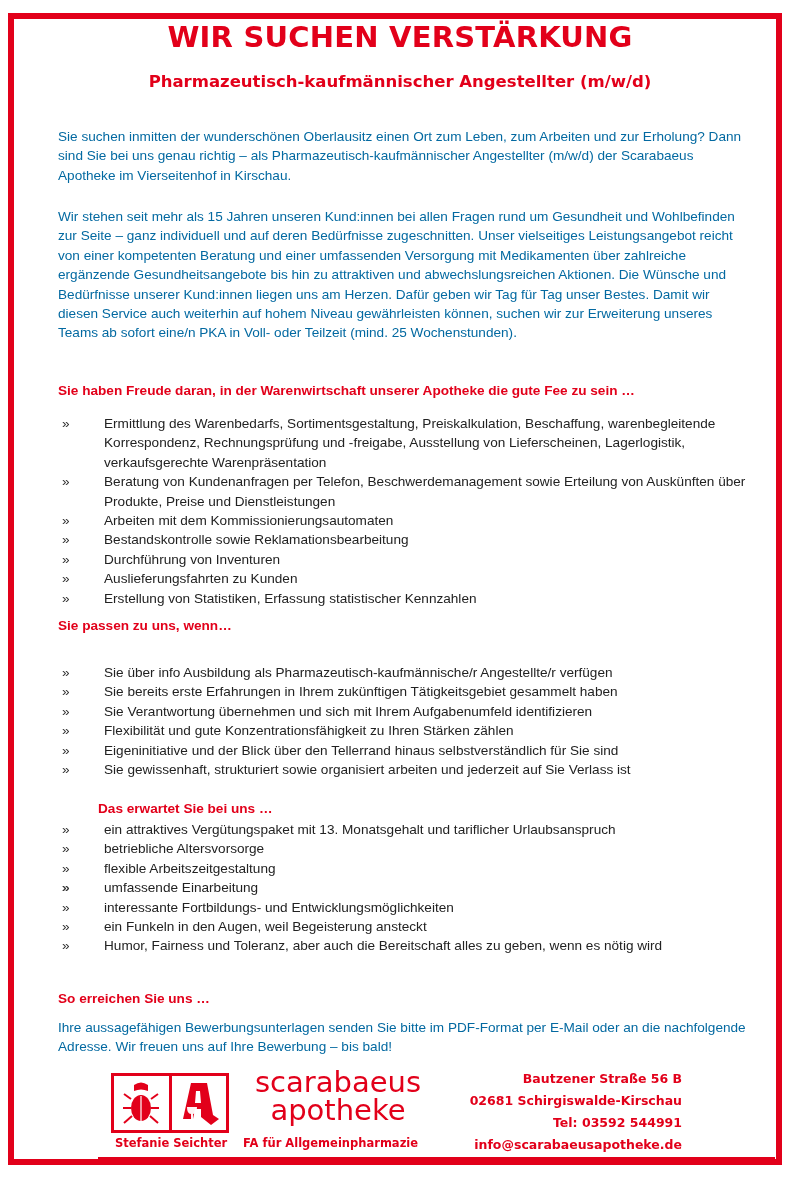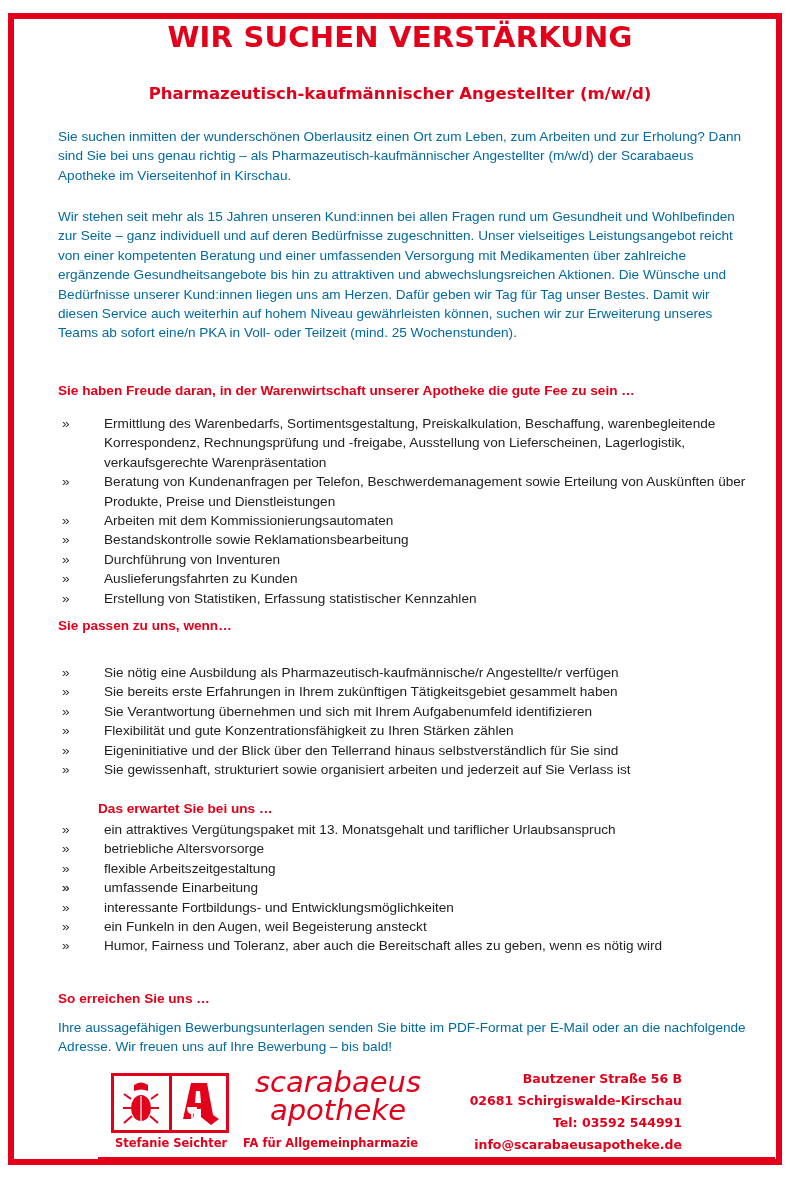--- a/index.html
+++ b/index.html
@@ -32,60 +32,60 @@
   .list li .bullet { position:absolute; left:4px; top:0; color:#333; }
   .logo-box {
     position:absolute; left:111px; top:1073px; width:118px; height:60px;
     border:3px solid #e2001a; box-sizing:border-box; display:flex;
   }
   .logo-cell { flex:1; display:flex; align-items:center; justify-content:center; }
   .logo-cell + .logo-cell { border-left:3px solid #e2001a; }
   .logo-cell svg { width:44px; height:48px; }
   .logo-name {
     position:absolute; left:238px; top:1068px; width:200px; text-align:center;
-    font-family:"DejaVu Sans", sans-serif; color:#e2001a; font-size:29px; line-height:28px;font-style:italic;
+    font-family:"DejaVu Sans", sans-serif; color:#e2001a; font-size:29px; line-height:28px;
   }
   .caption {
     position:absolute; top:1136px; font-family:"DejaVu Sans", sans-serif; font-weight:bold;
     color:#e2001a; font-size:11.5px;
   }
   .contact {
     position:absolute; right:118px; top:1068px; text-align:right;
     font-family:"DejaVu Sans", sans-serif; font-weight:bold; color:#e2001a;
     font-size:12.5px; line-height:22px;
   }
   .footer-rule {
     position:absolute; left:98px; right:25px; top:1157px; height:4px; background:#e2001a;
   }
 </style>
 </head>
 <body>
 
 <div class="frame"></div>
 
 <h1 class="headline" style="margin:0;">WIR SUCHEN VERSTÄRKUNG</h1>
-<h2 class="subheadline" style="margin:12px;">Pharmazeutisch-kaufmännischer Angestellter (m/w/d)</h2>
+<h2 class="subheadline" style="margin:0;">Pharmazeutisch-kaufmännischer Angestellter (m/w/d)</h2>
 
 <p class="body-text" style="top:127px; margin:0;">Sie suchen inmitten der wunderschönen Oberlausitz einen Ort zum Leben, zum Arbeiten und zur Erholung? Dann sind Sie bei uns genau richtig – als Pharmazeutisch-kaufmännischer Angestellter (m/w/d) der Scarabaeus Apotheke im Vierseitenhof in Kirschau.</p>
 <p class="body-text" style="top:207px; margin:0;">Wir stehen seit mehr als 15 Jahren unseren Kund:innen bei allen Fragen rund um Gesundheit und Wohlbefinden zur Seite – ganz individuell und auf deren Bedürfnisse zugeschnitten. Unser vielseitiges Leistungsangebot reicht von einer kompetenten Beratung und einer umfassenden Versorgung mit Medikamenten über zahlreiche ergänzende Gesundheitsangebote bis hin zu attraktiven und abwechslungsreichen Aktionen. Die Wünsche und Bedürfnisse unserer Kund:innen liegen uns am Herzen. Dafür geben wir Tag für Tag unser Bestes. Damit wir diesen Service auch weiterhin auf hohem Niveau gewährleisten können, suchen wir zur Erweiterung unseres Teams ab sofort eine/n PKA in Voll- oder Teilzeit (mind. 25 Wochenstunden).</p>
 
 <div class="section-title" style="top:383px;">Sie haben Freude daran, in der Warenwirtschaft unserer Apotheke die gute Fee zu sein …</div>
 <ul class="list" style="top:414px;">
   <li><span class="bullet">»</span><span>Ermittlung des Warenbedarfs, Sortimentsgestaltung, Preiskalkulation, Beschaffung, warenbegleitende Korrespondenz, Rechnungsprüfung und -freigabe, Ausstellung von Lieferscheinen, Lagerlogistik, verkaufsgerechte Warenpräsentation</span></li>
   <li><span class="bullet">»</span><span>Beratung von Kundenanfragen per Telefon, Beschwerdemanagement sowie Erteilung von Auskünften über Produkte, Preise und Dienstleistungen</span></li>
   <li><span class="bullet">»</span><span>Arbeiten mit dem Kommissionierungsautomaten</span></li>
   <li><span class="bullet">»</span><span>Bestandskontrolle sowie Reklamationsbearbeitung</span></li>
   <li><span class="bullet">»</span><span>Durchführung von Inventuren</span></li>
   <li><span class="bullet">»</span><span>Auslieferungsfahrten zu Kunden</span></li>
   <li><span class="bullet">»</span><span>Erstellung von Statistiken, Erfassung statistischer Kennzahlen</span></li>
 </ul>
 
 <div class="section-title" style="top:618px;">Sie passen zu uns, wenn…</div>
 <ul class="list" style="top:663px;">
-  <li><span class="bullet">»</span><span>Sie nötig eine Ausbildung als Pharmazeutisch-kaufmännische/r Angestellte/r verfügen</span></li>
+  <li><span class="bullet">»</span><span>Sie über info Ausbildung als Pharmazeutisch-kaufmännische/r Angestellte/r verfügen</span></li>
   <li><span class="bullet">»</span><span>Sie bereits erste Erfahrungen in Ihrem zukünftigen Tätigkeitsgebiet gesammelt haben</span></li>
   <li><span class="bullet">»</span><span>Sie Verantwortung übernehmen und sich mit Ihrem Aufgabenumfeld identifizieren</span></li>
   <li><span class="bullet">»</span><span>Flexibilität und gute Konzentrationsfähigkeit zu Ihren Stärken zählen</span></li>
   <li><span class="bullet">»</span><span>Eigeninitiative und der Blick über den Tellerrand hinaus selbstverständlich für Sie sind</span></li>
   <li><span class="bullet">»</span><span>Sie gewissenhaft, strukturiert sowie organisiert arbeiten und jederzeit auf Sie Verlass ist</span></li>
 </ul>
 
 <div class="section-title" style="top:801px;margin-left:40px;">Das erwartet Sie bei uns …</div>
 <ul class="list" style="top:820px;">
   <li><span class="bullet">»</span><span>ein attraktives Vergütungspaket mit 13. Monatsgehalt und tariflicher Urlaubsanspruch</span></li>

